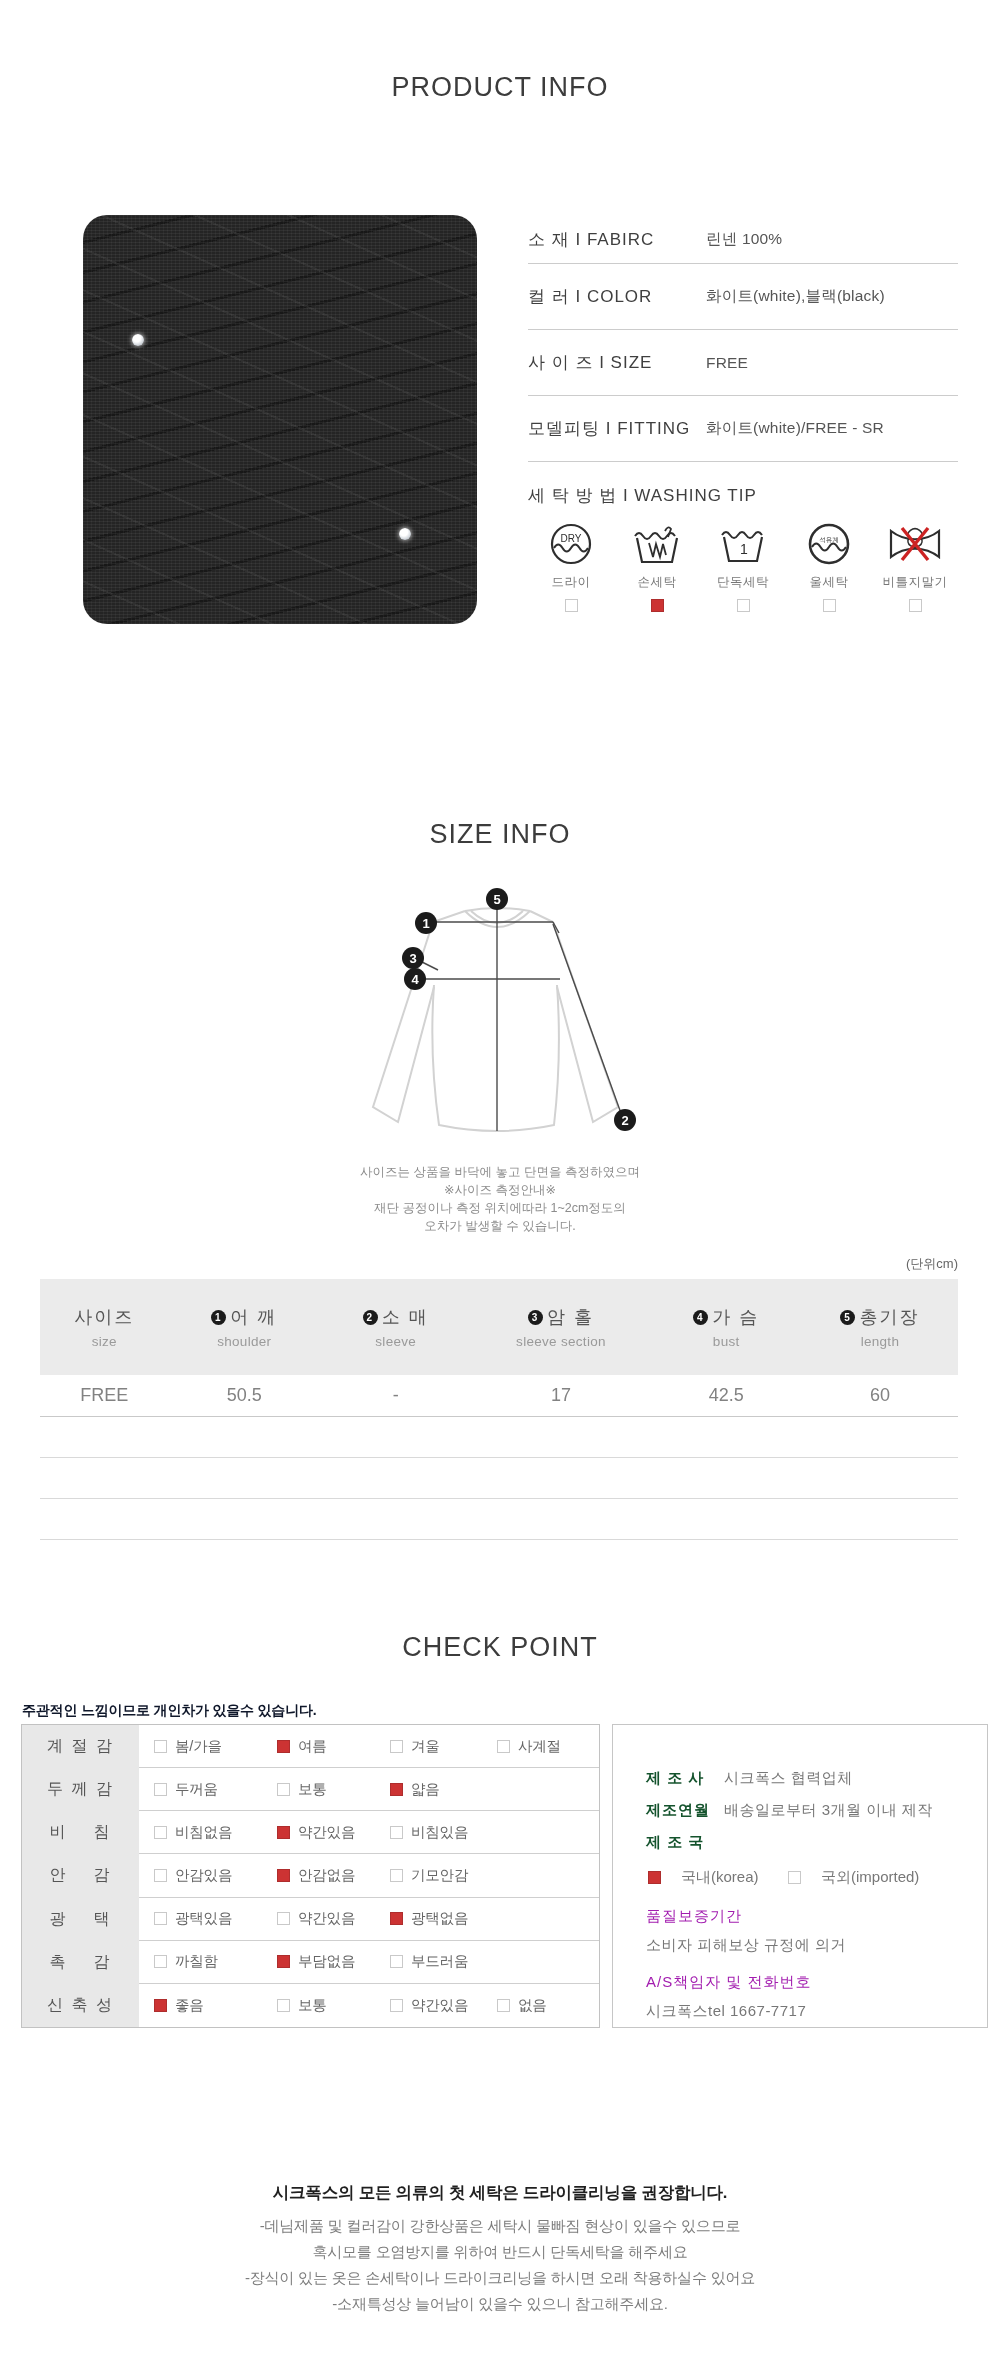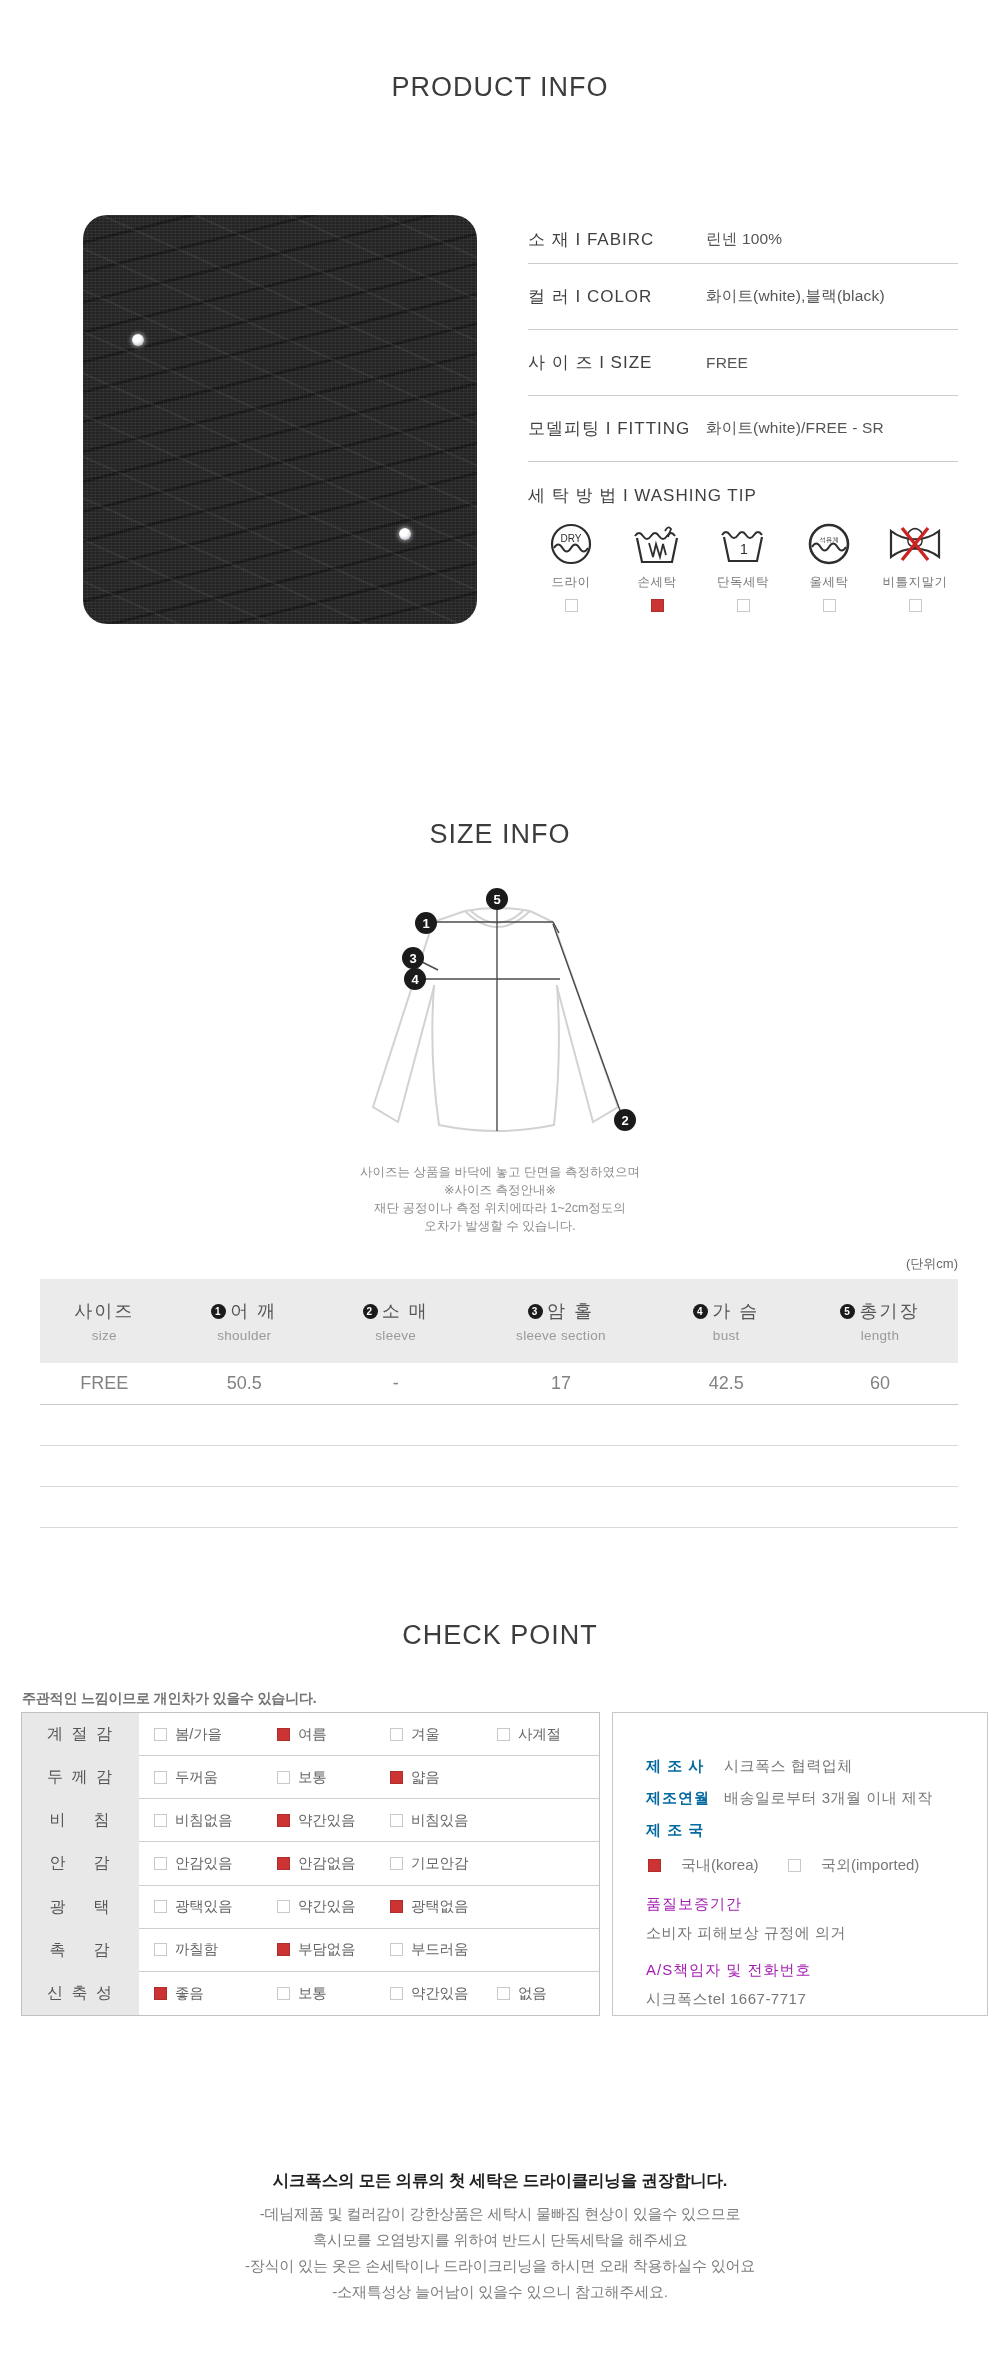--- a/index.html
+++ b/index.html
@@ -50,35 +50,35 @@
   }
   .checkbox.checked { background:#cc3333; border-color:#ae2d2d; }
   .wash-item .checkbox { margin-top:8px; }
   
   .si-title { margin-top:195px; }
   .shirt-wrap { width:290px; margin:26px auto 0 auto; }
   .size-note { text-align:center; margin-top:14px; font-size:12.5px; color:#8c8c8c; line-height:18px; }
   .unit-row { margin:20px 42px 0 42px; text-align:right; font-size:13px; color:#666; }
   .size-table { margin:6px 42px 0 40px; }
   .st-row { display:grid; grid-template-columns:14% 16.5% 16.5% 19.5% 16.5% 17%; }
-  .st-head { background:#ebebeb; height:84px; align-items:center; }
+  .st-head { background:#ebebeb; height:96px; align-items:center; }
   .st-cell { text-align:center; }
   .st-ko { font-size:18px; color:#555; letter-spacing:2px; }
   .st-en { font-size:13.5px; color:#9a9a9a; letter-spacing:0.3px; margin-top:5px; }
   .circ {
     display:inline-block; width:15px; height:15px; border-radius:50%; background:#1b1b1b;
     color:#fff; font-size:10px; line-height:15px; text-align:center; font-weight:bold;
     vertical-align:2px; margin-right:4px;
   }
   .st-data { height:42px; align-items:center; border-bottom:1px solid #c9c9c9; }
   .st-data .st-cell { font-size:18px; color:#828282; }
   .st-empty { height:41px; border-bottom:1px solid #d9d9d9; margin:0 42px 0 40px; }
   
   .cp-title { margin-top:92px; }
-  .cp-note { margin:40px 0 0 22px; font-size:14px; color:#737373; font-weight:bold; letter-spacing:-0.2px; }
+  .cp-note { margin:40px 0 0 22px; font-size:14px; color:#0f172a; font-weight:bold; letter-spacing:-0.2px; }
   .cp-area { position:relative; height:330px; margin-top:4px;padding-left:10px; }
   .cp-table {
     position:absolute; left:21px; top:0; width:579px; height:304px;
     border:1px solid #c2c2c2; display:flex; flex-direction:column;
   }
   .cp-row { flex:1; display:flex; }
   .cp-label {
     width:117px; background:#e8e8e8; display:flex; align-items:center; justify-content:center;
     font-size:16px; color:#555; letter-spacing:2px; white-space:pre;
   }
@@ -86,21 +86,21 @@
   .cp-row:last-child .cp-opts { border-bottom:none; }
   .cp-opt { display:flex; align-items:center; }
   .cp-opt.c1 { width:123px; } .cp-opt.c2 { width:113px; } .cp-opt.c3 { width:107px; }
   .cp-opt-text { font-size:14.5px; color:#666; margin-left:8px; letter-spacing:-0.2px; }
   
   .mfr-box {
     position:absolute; left:612px; top:0; width:376px; height:304px;
     border:1px solid #c6c6c6; padding:44px 0 0 33px;
   }
   .mfr-row { display:flex; margin-bottom:13px; }
-  .mfr-label { width:78px; font-size:15px; font-weight:bold; color:#0369a1; letter-spacing:1px; white-space:pre; }
+  .mfr-label { width:78px; font-size:15px; font-weight:bold; color:#14532d; letter-spacing:1px; white-space:pre; }
   .mfr-value { font-size:15px; color:#777; letter-spacing:0.5px; }
   .origin-row { display:flex; align-items:center; margin:16px 0 20px 2px; }
   .origin-opt { display:flex; align-items:center; width:140px; }
   .origin-text { font-size:15px; color:#777; margin-left:20px; }
   .mfr-h { font-size:15px; font-weight:normal; color:#a21caf; letter-spacing:1px; margin-bottom:10px; }
   .mfr-p { font-size:15px; color:#777; margin-bottom:18px; letter-spacing:0.5px; }
   
   .footer { margin-top:128px; text-align:center; }
   .footer-bold { font-size:16.5px; font-weight:bold; color:#1f1f1f; letter-spacing:-0.2px; }
   .footer-line { font-size:15px; color:#7d7d7d; line-height:26px; letter-spacing:-0.2px; }

